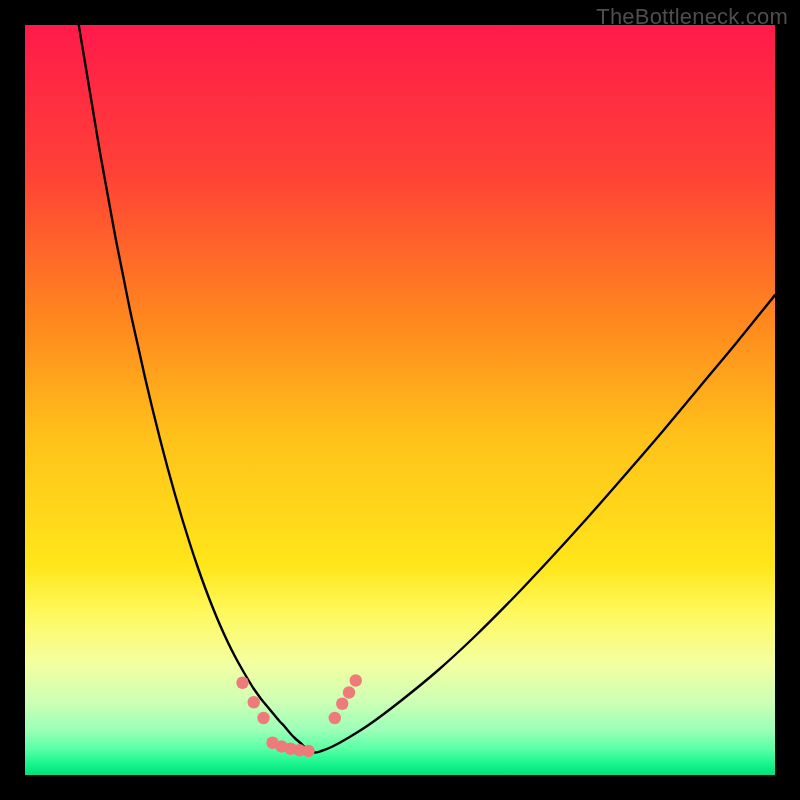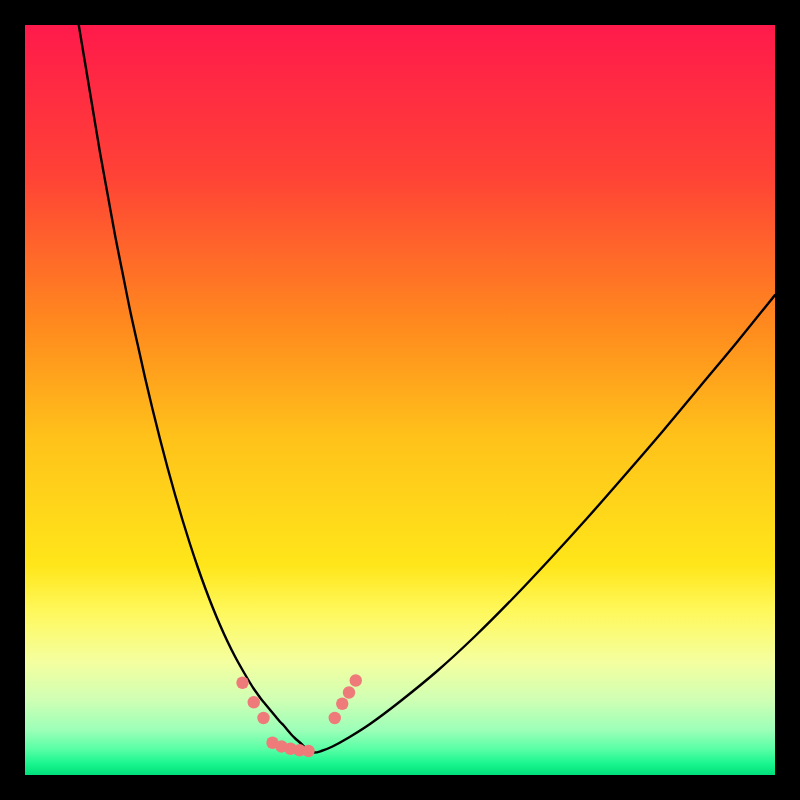--- a/index.html
+++ b/index.html
@@ -41,13 +41,14 @@
           <circle cx="265.50" cy="723.75" r="6.2" fill="#ef7a7a"></circle>
           <circle cx="274.50" cy="725.25" r="6.2" fill="#ef7a7a"></circle>
           <circle cx="283.50" cy="726.00" r="6.2" fill="#ef7a7a"></circle>
           <circle cx="309.75" cy="693.00" r="6.2" fill="#ef7a7a"></circle>
           <circle cx="317.25" cy="678.75" r="6.2" fill="#ef7a7a"></circle>
           <circle cx="324.00" cy="667.50" r="6.2" fill="#ef7a7a"></circle>
           <circle cx="330.75" cy="655.50" r="6.2" fill="#ef7a7a"></circle>
         </g>
     </svg>
   </div>
+  <div class="watermark">TheBottleneck.com</div>
 </div>
 
 </body></html>

